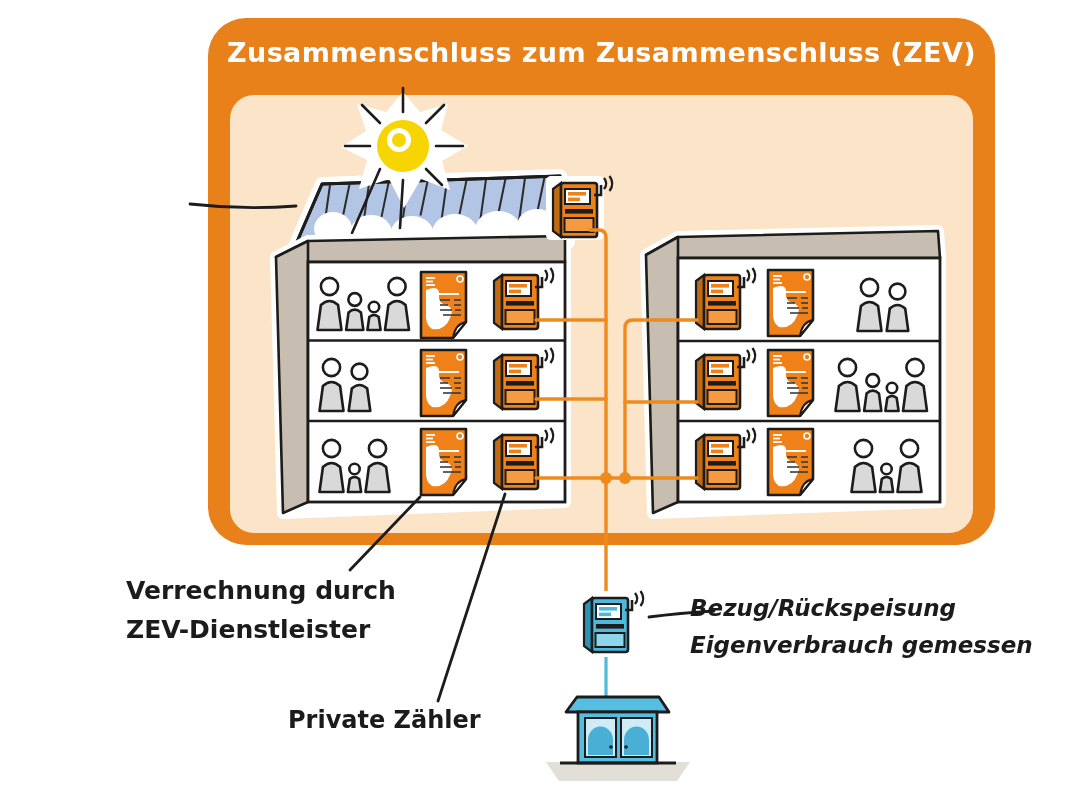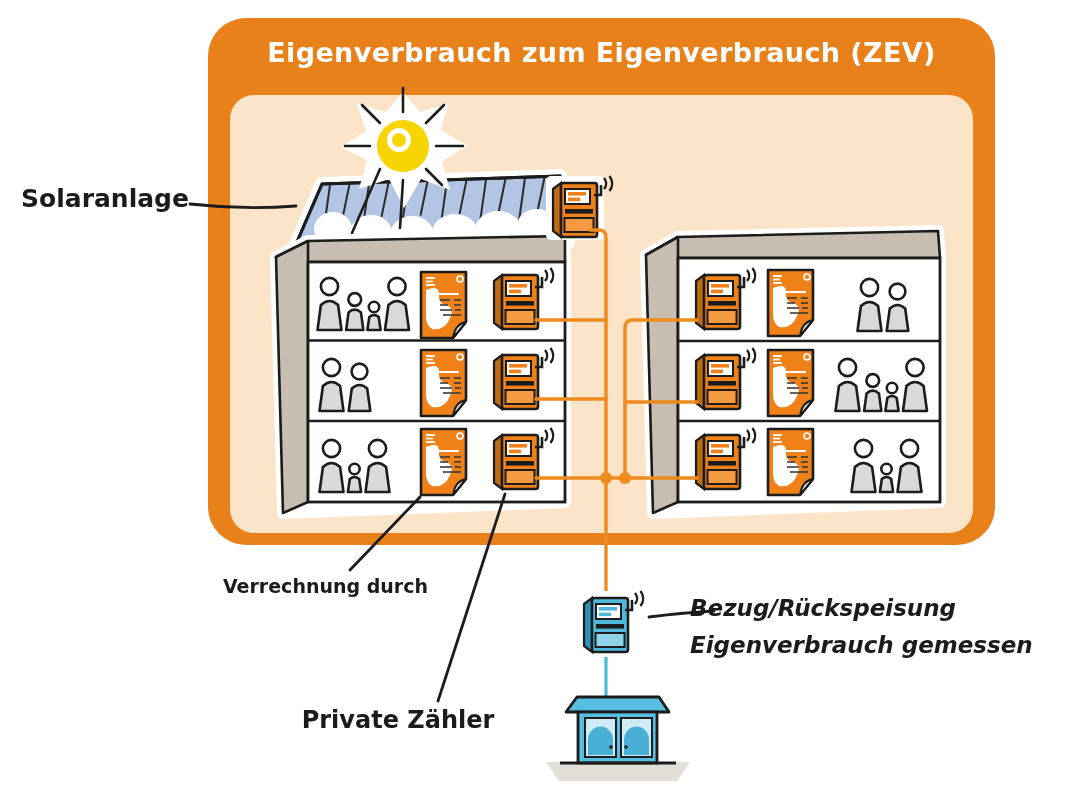--- a/index.html
+++ b/index.html
@@ -5,30 +5,30 @@
   html,body{margin:0;padding:0;background:#ffffff;}
   .stage{position:relative;width:1084px;height:800px;background:#ffffff;overflow:hidden;
          font-family:"DejaVu Sans",sans-serif;}
   .frame{position:absolute;left:208px;top:18px;width:787px;height:527px;border-radius:38px;z-index:1;}
   .panel{position:absolute;left:230px;top:95px;width:743px;height:438px;border-radius:24px;z-index:2;}
   .title{position:absolute;left:208px;top:37px;width:787px;text-align:center;color:#ffffff;
          font-size:27px;font-weight:700;letter-spacing:.4px;z-index:2;}
   #scene{position:absolute;left:0;top:0;width:1084px;height:800px;z-index:3;}
   .label{position:absolute;color:#1b1b1b;font-weight:700;z-index:4;}
   .lbl-solar{left:10px;top:184px;width:190px;font-size:25px;text-align:center;}
-  .lbl-verrechnung{left:118px;top:572px;width:310px;font-size:19px;text-align:right;line-height:1.55;}
-  .lbl-private{left:288px;top:706px;width:220px;font-size:24px;text-align:center;}
+  .lbl-verrechnung{left:126px;top:572px;width:310px;font-size:25px;text-align:left;line-height:1.55;}
+  .lbl-private{left:288px;top:706px;width:220px;font-size:24px;text-align:left;}
   .lbl-netz{left:690px;top:590px;width:350px;font-size:23px;text-align:left;line-height:1.62;font-style:italic;}
 </style>
 </head>
 <body>
 
 <div class="stage">
   <div class="frame" id="frame" style="background: rgb(232, 129, 26);"></div>
-  <div class="title">Eigenverbrauch zum Eigenverbrauch (ZEV)</div>
+  <div class="title">Zusammenschluss zum Zusammenschluss (ZEV)</div>
   <div class="panel" id="panel" style="background: rgb(251, 228, 199);"></div>
 
   <svg id="scene" width="1084" height="800" viewBox="0 0 1084 800">
       <g>
   <polygon points="293,251 322,184 560,176 568,242" fill="#fff" stroke="#fff" stroke-width="14" stroke-linejoin="round"></polygon>
   <path d="M305,251 L322,207 L332,251" fill="none" stroke="#1c1c1c" stroke-width="2.4"></path>
   <polygon points="293,251 322,184 560,176 568,242" fill="#B3C5E4" stroke="#1c1c1c" stroke-width="3" stroke-linejoin="round"></polygon>
   <clipPath id="panelClip">
           <polygon points="293,251 322,184 560,176 568,242"></polygon>
         </clipPath>
@@ -444,22 +444,22 @@
   </g>
   </g>
       <g fill="none" stroke="#1c1c1c" stroke-width="2.8" stroke-linecap="round">
   <path d="M190,204 Q243,210 296,206"></path>
   <path d="M420,497 L350,570"></path>
   <path d="M505,494 L438,701"></path>
   <path d="M649,617 Q680,613 714,611"></path>
 </g>
     </svg>
 
-  <div class="label lbl-solar">Solaranlage</div>
   <div class="label lbl-verrechnung">
     <div>Verrechnung durch</div>
+    <div>ZEV-Dienstleister</div>
   </div>
   <div class="label lbl-private">Private Zähler</div>
   <div class="label lbl-netz">
     <div>Bezug/Rückspeisung</div>
     <div>Eigenverbrauch gemessen</div>
   </div>
 </div>
 
 </body></html>

